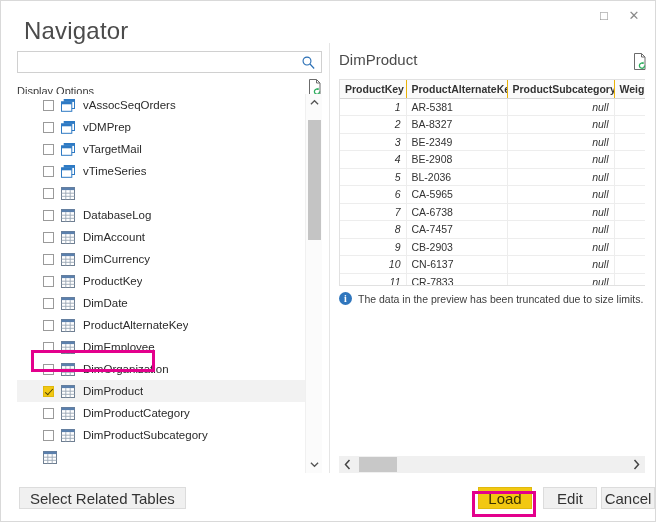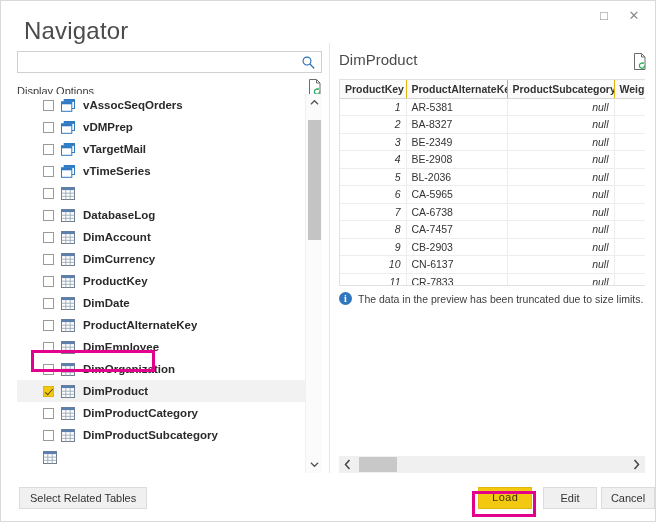--- a/index.html
+++ b/index.html
@@ -78,21 +78,21 @@
   .refresh-doc-icon {
     position: absolute; right: 0; top: -2px; width: 14px; height: 17px;
   }
 
   
   .tree-wrap {
     position: absolute; left: 16px; top: 93px; width: 305px; height: 379px;
     background: #fff; overflow: hidden;
   }
   .tree-list {
-    position: absolute; left: 0; top: 0; width: 288px; height: 379px; font-weight: bold;
+    position: absolute; left: 0; top: 0; width: 288px; height: 379px;
   }
   .tree-row {
     position: relative; height: 22px; display: flex; align-items: center;
     padding-left: 26px; cursor: default;
   }
   .tree-row.selected { background: #f2f2f2; }
   .chk {
     width: 11px; height: 11px; border: 1px solid #9a9a9a; background: #fff;
     flex: 0 0 auto; margin-right: 7px; position: relative;
   }
@@ -195,28 +195,28 @@
   }
 
   
   .footer {
     position: absolute; left: 0; right: 0; bottom: 0; height: 46px;
     background: #fff;
   }
   .btn {
     position: absolute; height: 22px; min-width: 54px;
     background: #f0f0f0; border: 1px solid #dcdcdc;
-    font-size: 11px; color: #333; font-family: "Liberation Sans", sans-serif;
+    font-size: 15px; color: #333; font-family: "Liberation Sans", sans-serif;
     display: flex; align-items: center; justify-content: center;
     cursor: default; padding: 0 10px;
   }
   .btn-related { left: 18px; top: 12px; }
   .btn-load {
     left: 477px; top: 12px; width: 52px;
-    background: #f2c811; border-color: #e0b90c; color: #3b3100; font-weight: 400; font-family: Liberation Mono, monospace;
+    background: #f2c811; border-color: #e0b90c; color: #3b3100; font-weight: 400;
   }
   .btn-edit  { left: 542px; top: 12px; width: 52px; }
   .btn-cancel{ left: 600px; top: 12px; width: 52px; }
 </style>
 </head>
 <body>
 
 <div id="app">
 
   <div class="titlebar">

